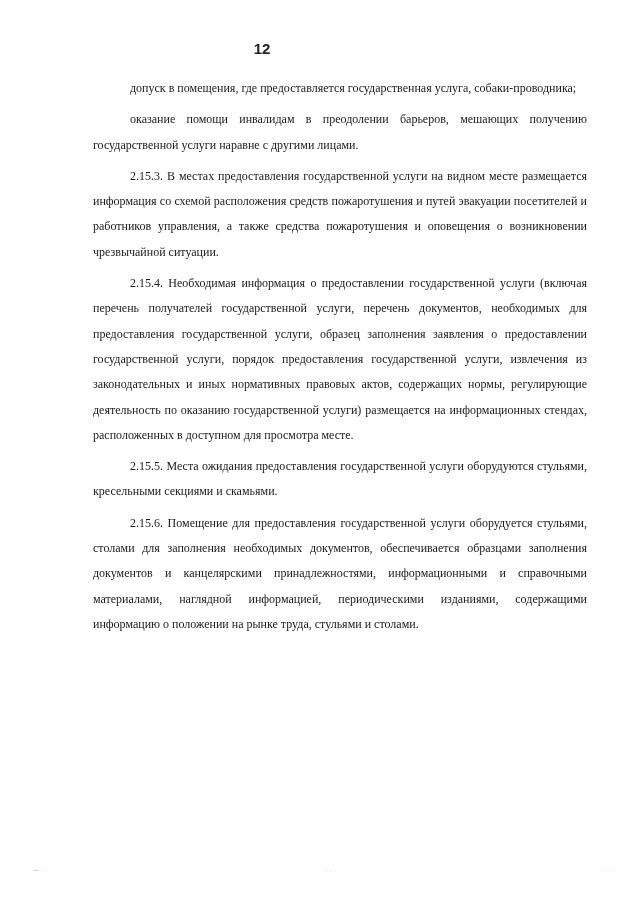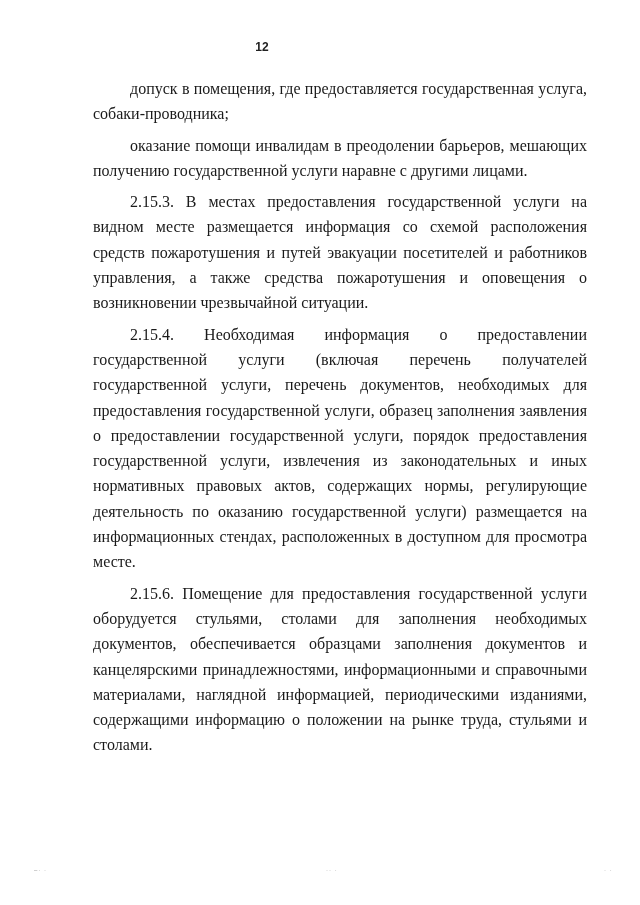--- a/index.html
+++ b/index.html
@@ -15,30 +15,30 @@
       font-family: "Liberation Serif", "DejaVu Serif", serif;
       color: #1a1a1a;
     }
     .page-number {
       position: absolute;
       top: 40px;
       left: 0;
       width: 524px;
       text-align: center;
       font-family: "Liberation Sans", "DejaVu Sans", sans-serif;
-      font-size: 12px;
+      font-size: 15px;
       font-weight: bold;
       color: #222;
     }
     .content {
       position: absolute;
       top: 76px;
       left: 93px;
       width: 494px;
-      font-size: 16px;
+      font-size: 12px;
       line-height: 25.3px;
     }
     .para {
       margin: 0 0 6px 0;
       text-indent: 37px;
       text-align: justify;
       text-align-last: left;
     }
     .para.last-open {
       text-align-last: justify;
@@ -55,18 +55,19 @@
 </head>
 <body>
 
 <div class="page-number">12</div>
 
 <div class="content">
   <p class="para">допуск в помещения, где предоставляется государственная услуга, собаки-проводника;</p>
   <p class="para">оказание помощи инвалидам в преодолении барьеров, мешающих получению государственной услуги наравне с другими лицами.</p>
   <p class="para">2.15.3. В местах предоставления государственной услуги на видном месте размещается информация со схемой расположения средств пожаротушения и путей эвакуации посетителей и работников управления, а также средства пожаротушения и оповещения о возникновении чрезвычайной ситуации.</p>
   <p class="para">2.15.4. Необходимая информация о предоставлении государственной услуги (включая перечень получателей государственной услуги, перечень документов, необходимых для предоставления государственной услуги, образец заполнения заявления о предоставлении государственной услуги, порядок предоставления государственной услуги, извлечения из законодательных и иных нормативных правовых актов, содержащих нормы, регулирующие деятельность по оказанию государственной услуги) размещается на информационных стендах, расположенных в доступном для просмотра месте.</p>
+  <p class="para">2.15.5. Места ожидания предоставления государственной услуги оборудуются стульями, кресельными секциями и скамьями.</p>
   <p class="para">2.15.6. Помещение для предоставления государственной услуги оборудуется стульями, столами для заполнения необходимых документов, обеспечивается образцами заполнения документов и канцелярскими принадлежностями, информационными и справочными материалами, наглядной информацией, периодическими изданиями, содержащими информацию о положении на рынке труда, стульями и столами.</p>
 </div>
 
 <div class="artifact" style="left:34px;">–· ·</div>
 <div class="artifact" style="left:326px;">·· ·</div>
 <div class="artifact" style="left:604px;">· ·</div>
 
 </body></html>

